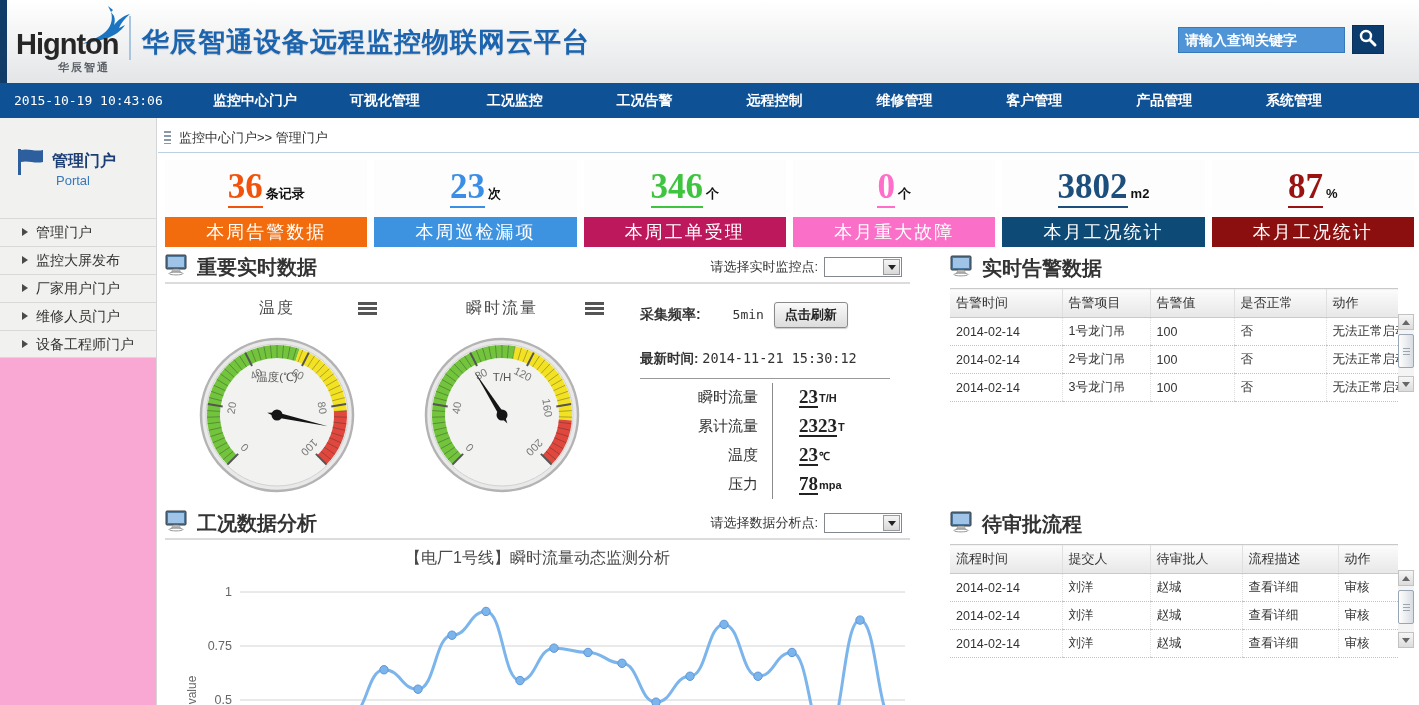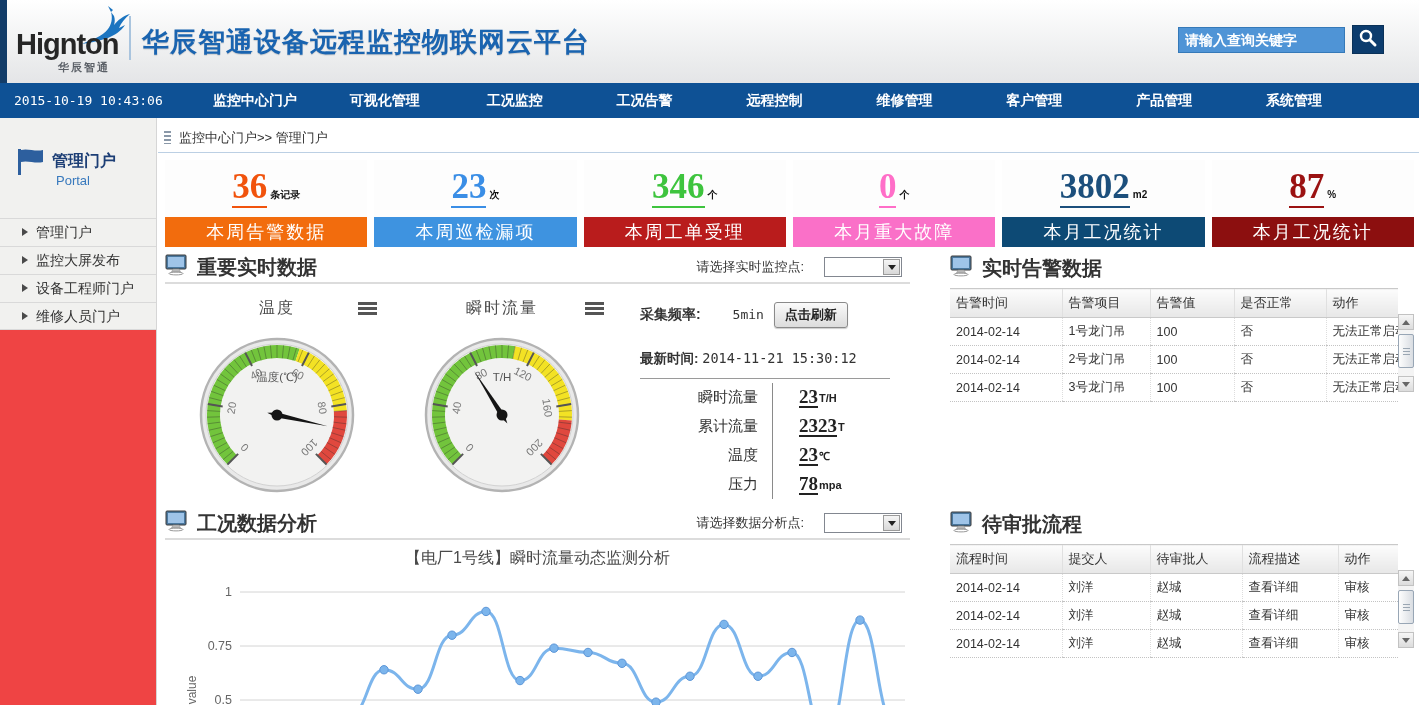--- a/index.html
+++ b/index.html
@@ -27,21 +27,21 @@
 
   
   .navbar { position:absolute; left:0; top:83px; width:100%; height:35px; background:#0e5195; }
   .nav-time { position:absolute; left:14px; top:0; line-height:35px; color:#fff; font-size:13px;
               font-family:"DejaVu Sans Mono", monospace; }
   .nav-items { position:absolute; left:190px; right:60px; top:0; height:35px; display:flex; }
   .nav-item { flex:1; text-align:center; line-height:35px; color:#fff; font-size:14px; font-weight:bold;
               cursor:pointer; white-space:nowrap; }
 
   
-  .sidebar { position:absolute; left:0; top:118px; width:157px; height:587px; border-right:1px solid #d6d6d6; background:#ef4444; }
+  .sidebar { position:absolute; left:0; top:118px; width:157px; height:587px; border-right:1px solid #d6d6d6; background:#f9a8d4; }
   .portal-block { position:relative; height:100px; background:#f1f1ef; }
   .flag-icon { position:absolute; left:16px; top:30px; }
   .portal-title { position:absolute; left:52px; top:33px; font-size:16px; font-weight:bold; color:#1c3e75; }
   .portal-sub { position:absolute; left:56px; top:55px; font-size:13px; color:#3879bd; }
   .side-item { position:relative; height:28px; line-height:27px; background:#f1f1ef; border-top:1px solid #d9d9d9;
                padding-left:36px; font-size:14px; color:#333; cursor:pointer; }
   .side-item:last-child { border-bottom:1px solid #d9d9d9; }
   .tri-right { position:absolute; left:22px; top:9px; width:0; height:0;
                border-left:6px solid #4a4a4a; border-top:4px solid transparent; border-bottom:4px solid transparent; }
 
@@ -50,30 +50,30 @@
   .crumb-icon { position:absolute; left:6px; top:9px; width:7px; height:13px;
                 background:repeating-linear-gradient(#8a98a8 0 2px, transparent 2px 4px); }
   .crumb-text { position:absolute; left:21px; top:7px; font-size:13px; color:#333; }
 
   
   .stats-row { position:absolute; left:165px; top:160px; width:1249px; display:flex; gap:7px; }
   .stat-card { flex:1; cursor:pointer; }
   .stat-top { height:57px; background:#fdfdfd; text-align:center; padding-top:8px; white-space:nowrap; }
   .stat-value { display:inline-block; font-family:"Liberation Serif", serif; font-size:35px; font-weight:bold;
                 line-height:38px; border-bottom:2px solid currentColor; }
-  .stat-unit { font-size:10px; font-weight:bold; color:#111; margin-left:3px;text-align:right; }
+  .stat-unit { font-size:13px; font-weight:bold; color:#111; margin-left:3px;text-align:right; }
   .stat-bar { height:30px; line-height:30px; text-align:center; color:#fff; font-size:18px; letter-spacing:2px; }
 
   
   .panel { position:absolute; }
   .sec-head { position:relative; height:32px; display:flex; align-items:center; }
   .sec-head.underlined { border-bottom:2px solid #dcdcdc; }
   .sec-title { font-size:20px; font-weight:bold; color:#333; margin-left:8px; }
   .sec-right { position:absolute; right:8px; top:5px; display:flex; align-items:center; }
-  .sel-label { font-size:13px; color:#333; margin-right:20px; }
+  .sel-label { font-size:13px; color:#333; margin-right:6px; }
   .select { width:78px; height:20px; background:#fff; border:1px solid #828790; position:relative; cursor:pointer; }
   .select-arrow { position:absolute; right:1px; top:1px; width:17px; height:16px;
                   background:linear-gradient(#f5f5f5,#d8d8d8); border:1px solid #9a9a9a;
                   display:flex; align-items:center; justify-content:center; }
   .select-arrow:after { content:""; width:0; height:0; border-top:5px solid #222;
                         border-left:4px solid transparent; border-right:4px solid transparent; }
 
   
   .panel-realtime { left:165px; top:252px; width:745px; height:253px; }
   .gauge-block { position:absolute; width:160px; }
@@ -184,45 +184,49 @@
     <div class="side-item">
       <span class="tri-right"></span>
       <span>管理门户</span>
     </div>
     <div class="side-item">
       <span class="tri-right"></span>
       <span>监控大屏发布</span>
     </div>
     <div class="side-item">
       <span class="tri-right"></span>
-      <span>设备工程师门户</span>
+      <span>厂家用户门户</span>
     </div>
     <div class="side-item">
       <span class="tri-right"></span>
       <span>维修人员门户</span>
+    </div>
+    <div class="side-item">
+      <span class="tri-right"></span>
+      <span>设备工程师门户</span>
     </div>
   </div>
 
   <div class="breadcrumb">
     <span class="crumb-icon"></span>
     <span class="crumb-text">监控中心门户&gt;&gt; 管理门户</span>
   </div>
 
   <div class="stats-row">
     <div class="stat-card">
       <div class="stat-top"><span class="stat-value" style="color: rgb(241, 83, 13);">36</span><span class="stat-unit">条记录</span></div>
       <div class="stat-bar" style="background: rgb(242, 108, 13);">本周告警数据</div>
     </div>
     <div class="stat-card">
       <div class="stat-top"><span class="stat-value" style="color: rgb(58, 142, 230);">23</span><span class="stat-unit">次</span></div>
       <div class="stat-bar" style="background: rgb(62, 147, 224);">本周巡检漏项</div>
     </div>
     <div class="stat-card">
       <div class="stat-top"><span class="stat-value" style="color: rgb(62, 196, 62);">346</span><span class="stat-unit">个</span></div>
-      <div class="stat-bar" style="background: #b91c1c;">本周工单受理</div>
+      <div class="stat-bar" style="background: #be185d;">本周工单受理</div>
     </div>
     <div class="stat-card">
       <div class="stat-top"><span class="stat-value" style="color: rgb(255, 110, 200);">0</span><span class="stat-unit">个</span></div>
       <div class="stat-bar" style="background: rgb(250, 112, 200);">本月重大故障</div>
     </div>
     <div class="stat-card">
       <div class="stat-top"><span class="stat-value" style="color: rgb(28, 79, 124);">3802</span><span class="stat-unit">m2</span></div>
       <div class="stat-bar" style="background: rgb(13, 74, 117);">本月工况统计</div>
     </div>
     <div class="stat-card">

